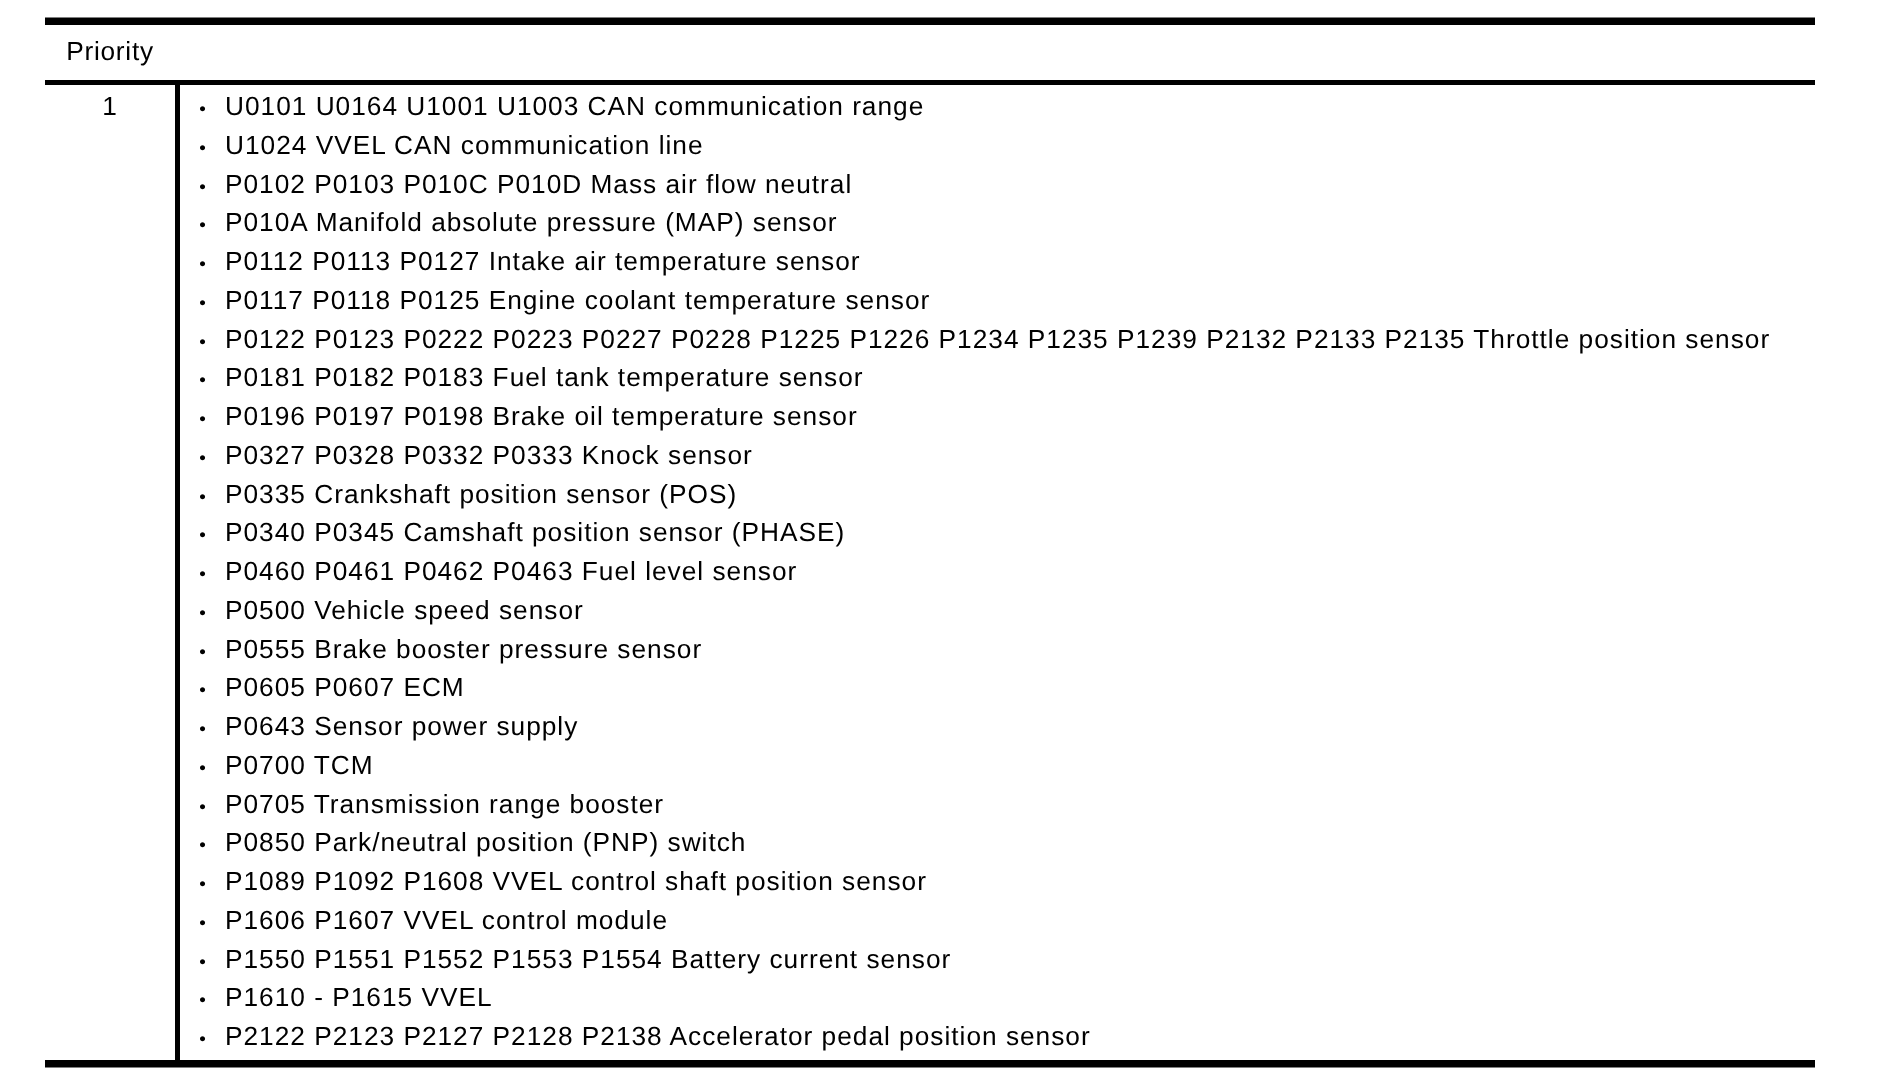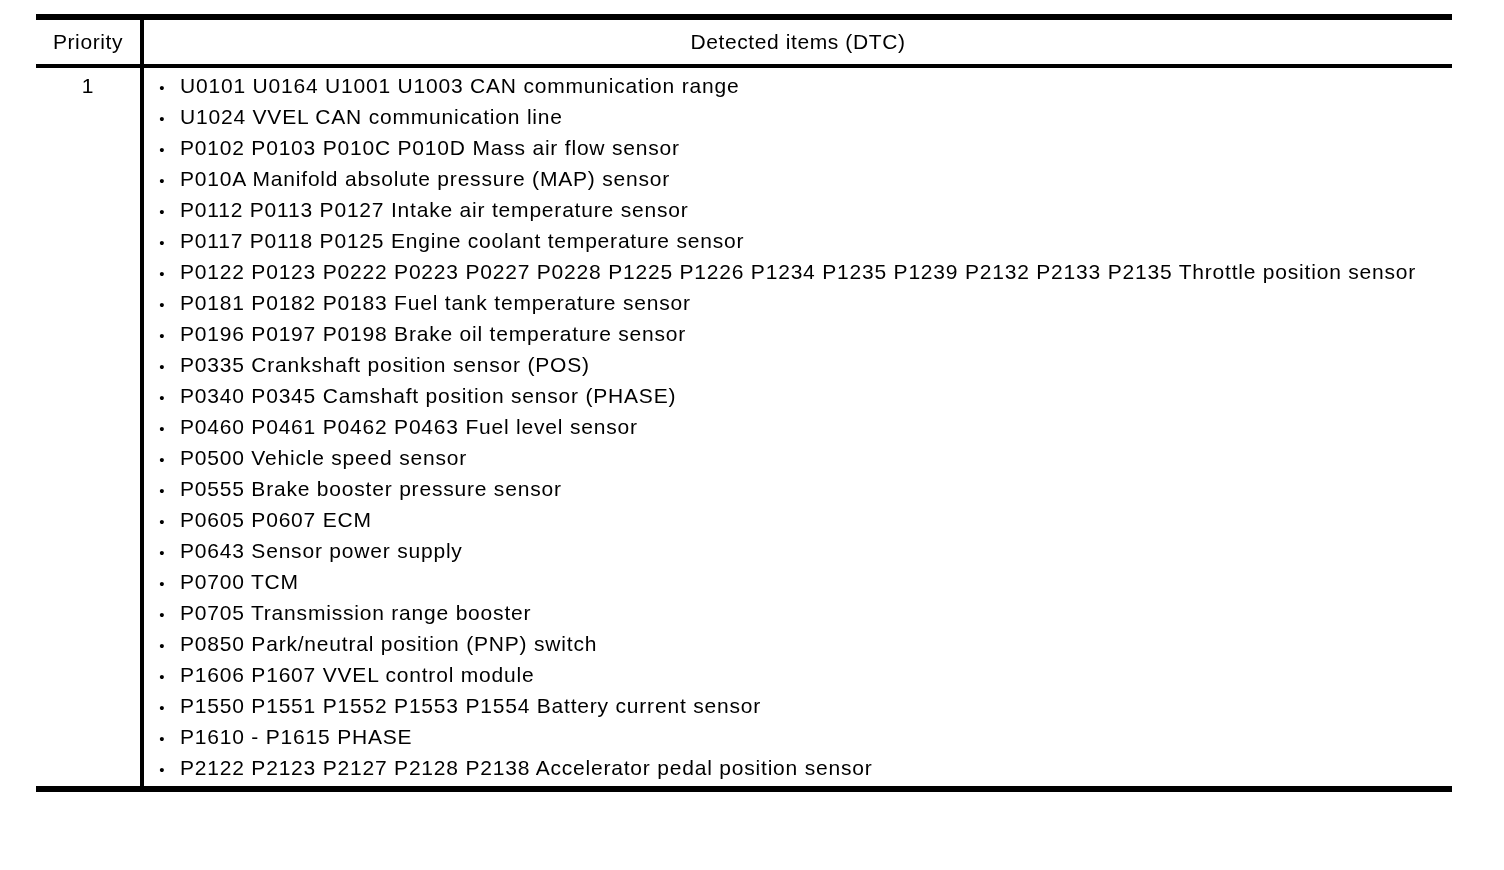--- a/index.html
+++ b/index.html
@@ -81,48 +81,49 @@
   }
 </style>
 </head>
 <body>
 
 <div class="page">
   <div class="dtc-table">
 
     <div class="row header-row">
       <div class="col-priority header-cell">Priority</div>
-      <div class="col-items header-cell">Detected items (DTC)</div>
     </div>
 
     <div class="row body-row">
       <div class="col-priority priority-cell">1</div>
       <div class="col-items items-cell">
         <ul class="dtc-list">
             <li class="dtc-item"><span class="bullet">•</span><span>U0101 U0164 U1001 U1003 CAN communication range</span></li>
             <li class="dtc-item"><span class="bullet">•</span><span>U1024 VVEL CAN communication line</span></li>
-            <li class="dtc-item"><span class="bullet">•</span><span>P0102 P0103 P010C P010D Mass air flow sensor</span></li>
+            <li class="dtc-item"><span class="bullet">•</span><span>P0102 P0103 P010C P010D Mass air flow neutral</span></li>
             <li class="dtc-item"><span class="bullet">•</span><span>P010A Manifold absolute pressure (MAP) sensor</span></li>
             <li class="dtc-item"><span class="bullet">•</span><span>P0112 P0113 P0127 Intake air temperature sensor</span></li>
             <li class="dtc-item"><span class="bullet">•</span><span>P0117 P0118 P0125 Engine coolant temperature sensor</span></li>
             <li class="dtc-item"><span class="bullet">•</span><span>P0122 P0123 P0222 P0223 P0227 P0228 P1225 P1226 P1234 P1235 P1239 P2132 P2133 P2135 Throttle position sensor</span></li>
             <li class="dtc-item"><span class="bullet">•</span><span>P0181 P0182 P0183 Fuel tank temperature sensor</span></li>
             <li class="dtc-item"><span class="bullet">•</span><span>P0196 P0197 P0198 Brake oil temperature sensor</span></li>
+            <li class="dtc-item"><span class="bullet">•</span><span>P0327 P0328 P0332 P0333 Knock sensor</span></li>
             <li class="dtc-item"><span class="bullet">•</span><span>P0335 Crankshaft position sensor (POS)</span></li>
             <li class="dtc-item"><span class="bullet">•</span><span>P0340 P0345 Camshaft position sensor (PHASE)</span></li>
             <li class="dtc-item"><span class="bullet">•</span><span>P0460 P0461 P0462 P0463 Fuel level sensor</span></li>
             <li class="dtc-item"><span class="bullet">•</span><span>P0500 Vehicle speed sensor</span></li>
             <li class="dtc-item"><span class="bullet">•</span><span>P0555 Brake booster pressure sensor</span></li>
             <li class="dtc-item"><span class="bullet">•</span><span>P0605 P0607 ECM</span></li>
             <li class="dtc-item"><span class="bullet">•</span><span>P0643 Sensor power supply</span></li>
             <li class="dtc-item"><span class="bullet">•</span><span>P0700 TCM</span></li>
             <li class="dtc-item"><span class="bullet">•</span><span>P0705 Transmission range booster</span></li>
             <li class="dtc-item"><span class="bullet">•</span><span>P0850 Park/neutral position (PNP) switch</span></li>
+            <li class="dtc-item"><span class="bullet">•</span><span>P1089 P1092 P1608 VVEL control shaft position sensor</span></li>
             <li class="dtc-item"><span class="bullet">•</span><span>P1606 P1607 VVEL control module</span></li>
             <li class="dtc-item"><span class="bullet">•</span><span>P1550 P1551 P1552 P1553 P1554 Battery current sensor</span></li>
-            <li class="dtc-item"><span class="bullet">•</span><span>P1610 - P1615 PHASE</span></li>
+            <li class="dtc-item"><span class="bullet">•</span><span>P1610 - P1615 VVEL</span></li>
             <li class="dtc-item"><span class="bullet">•</span><span>P2122 P2123 P2127 P2128 P2138 Accelerator pedal position sensor</span></li>
           </ul>
       </div>
     </div>
 
   </div>
 </div>
 
 </body></html>

